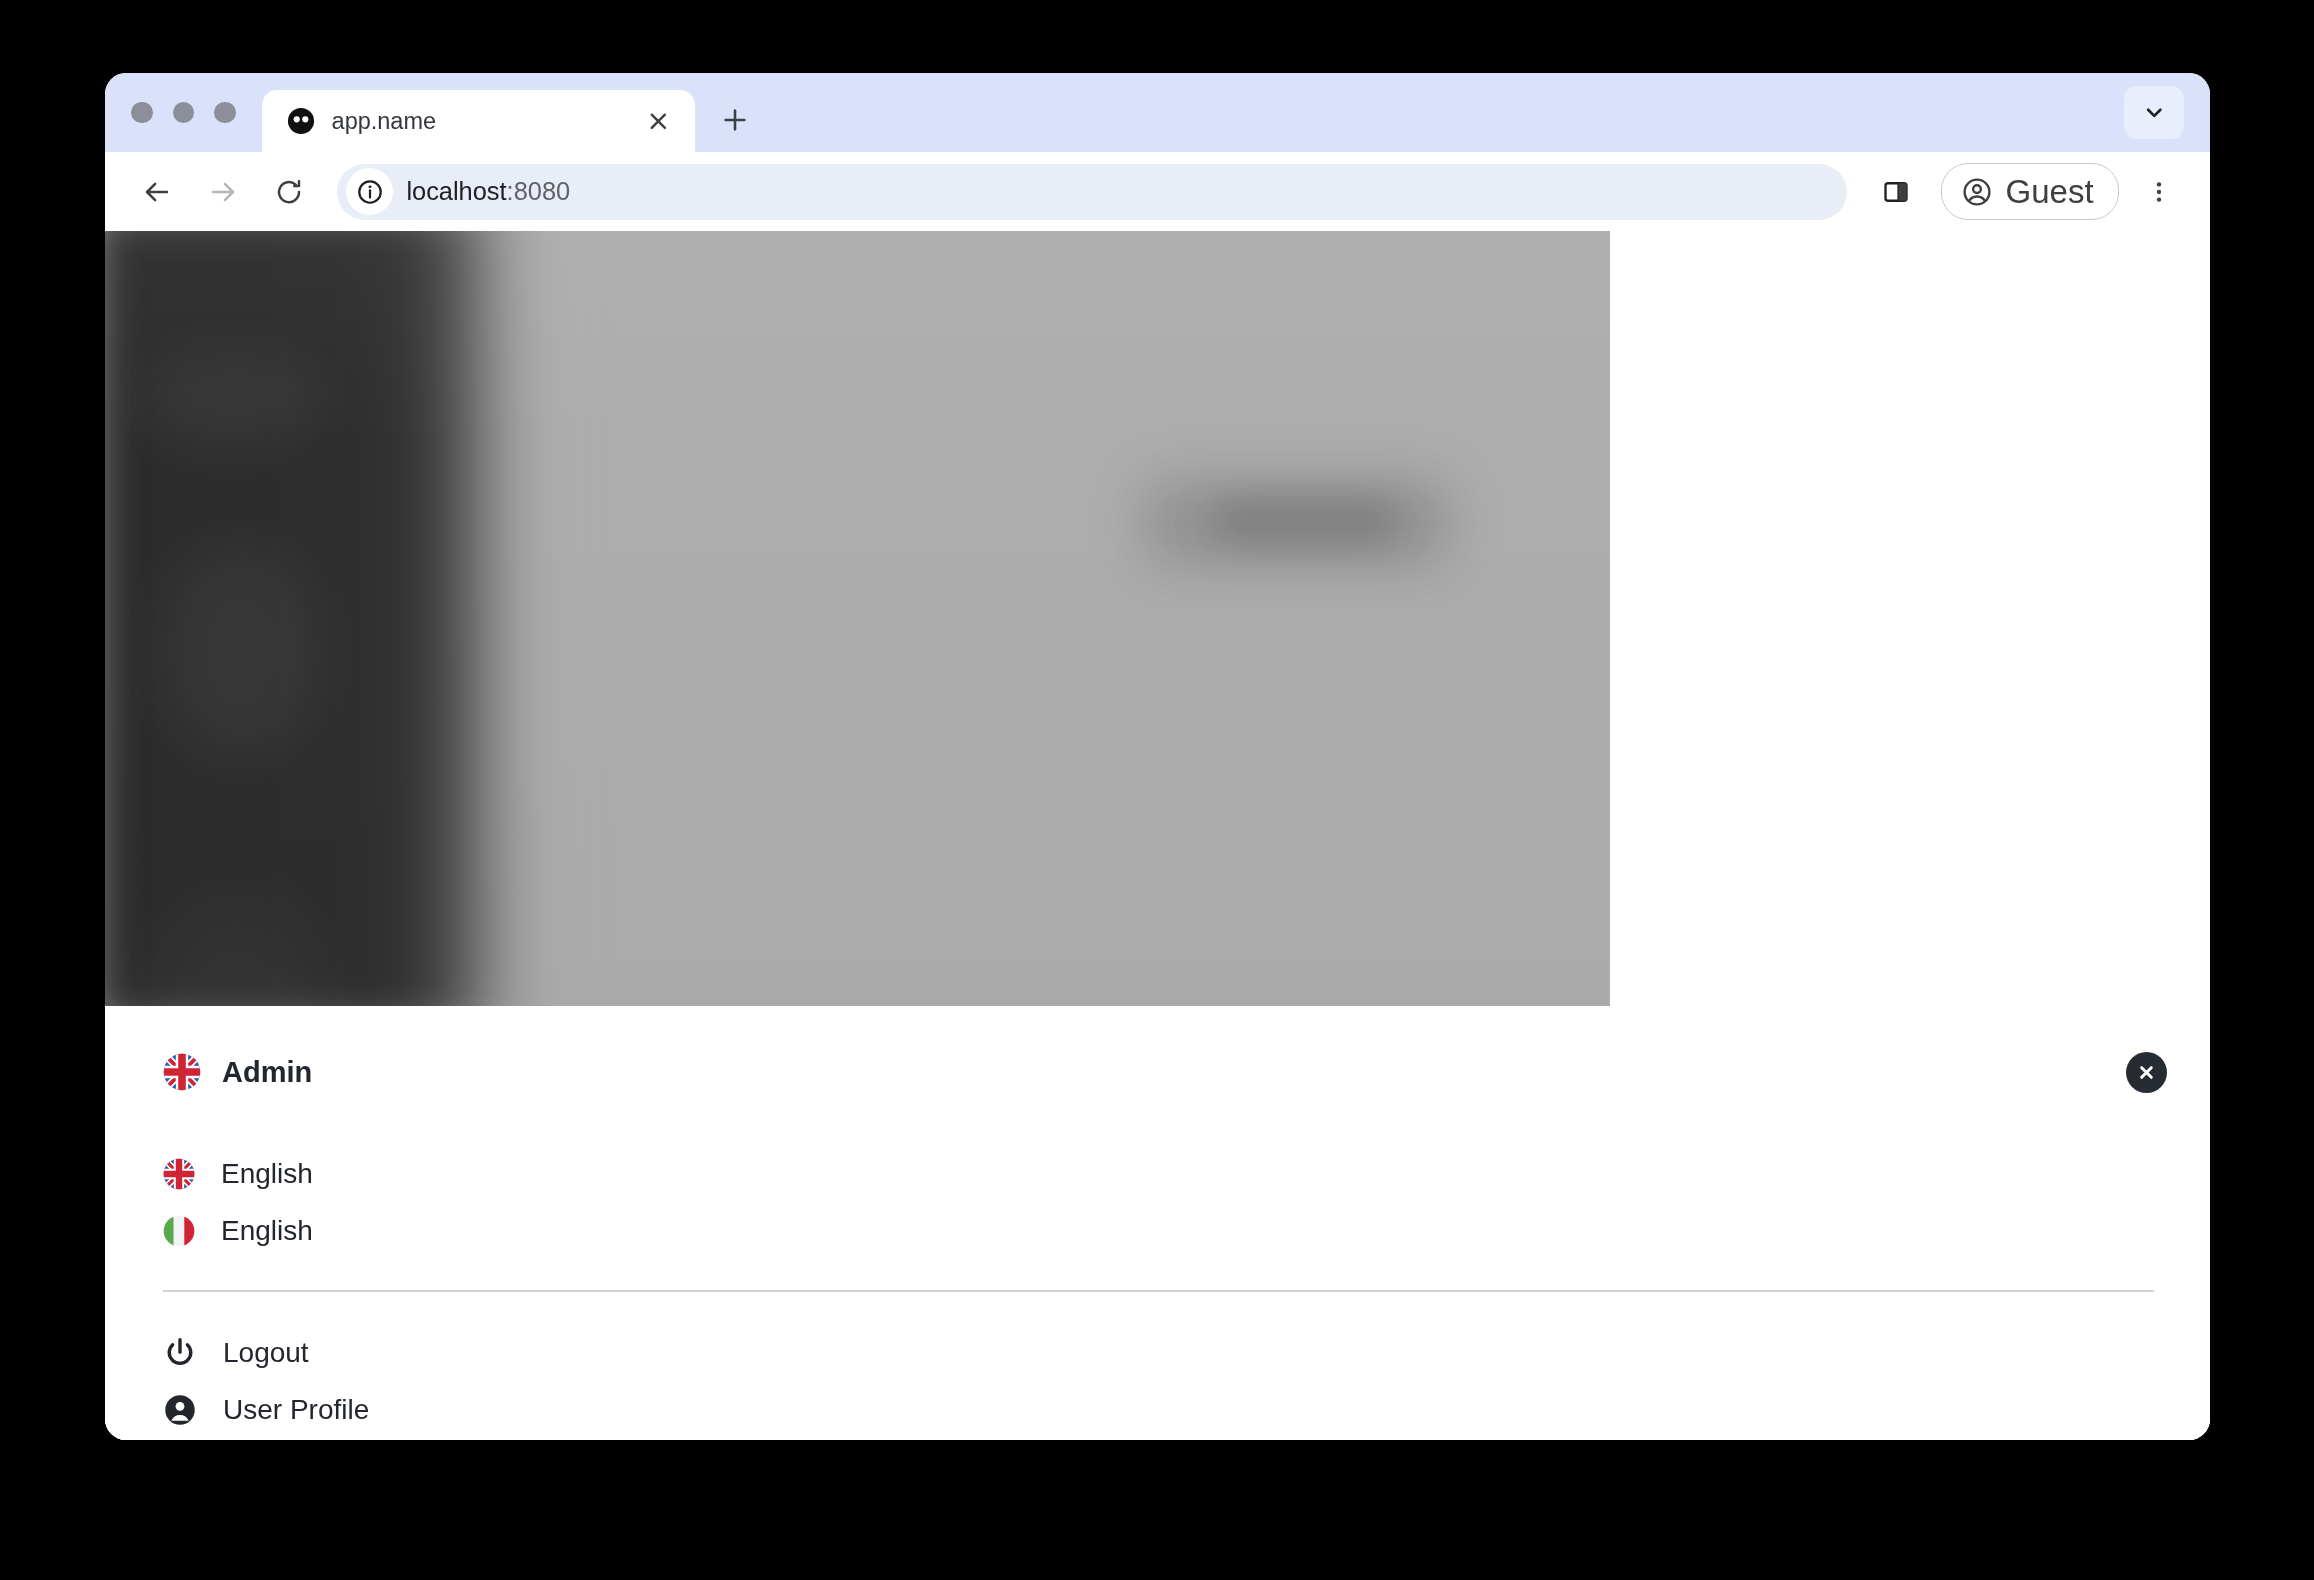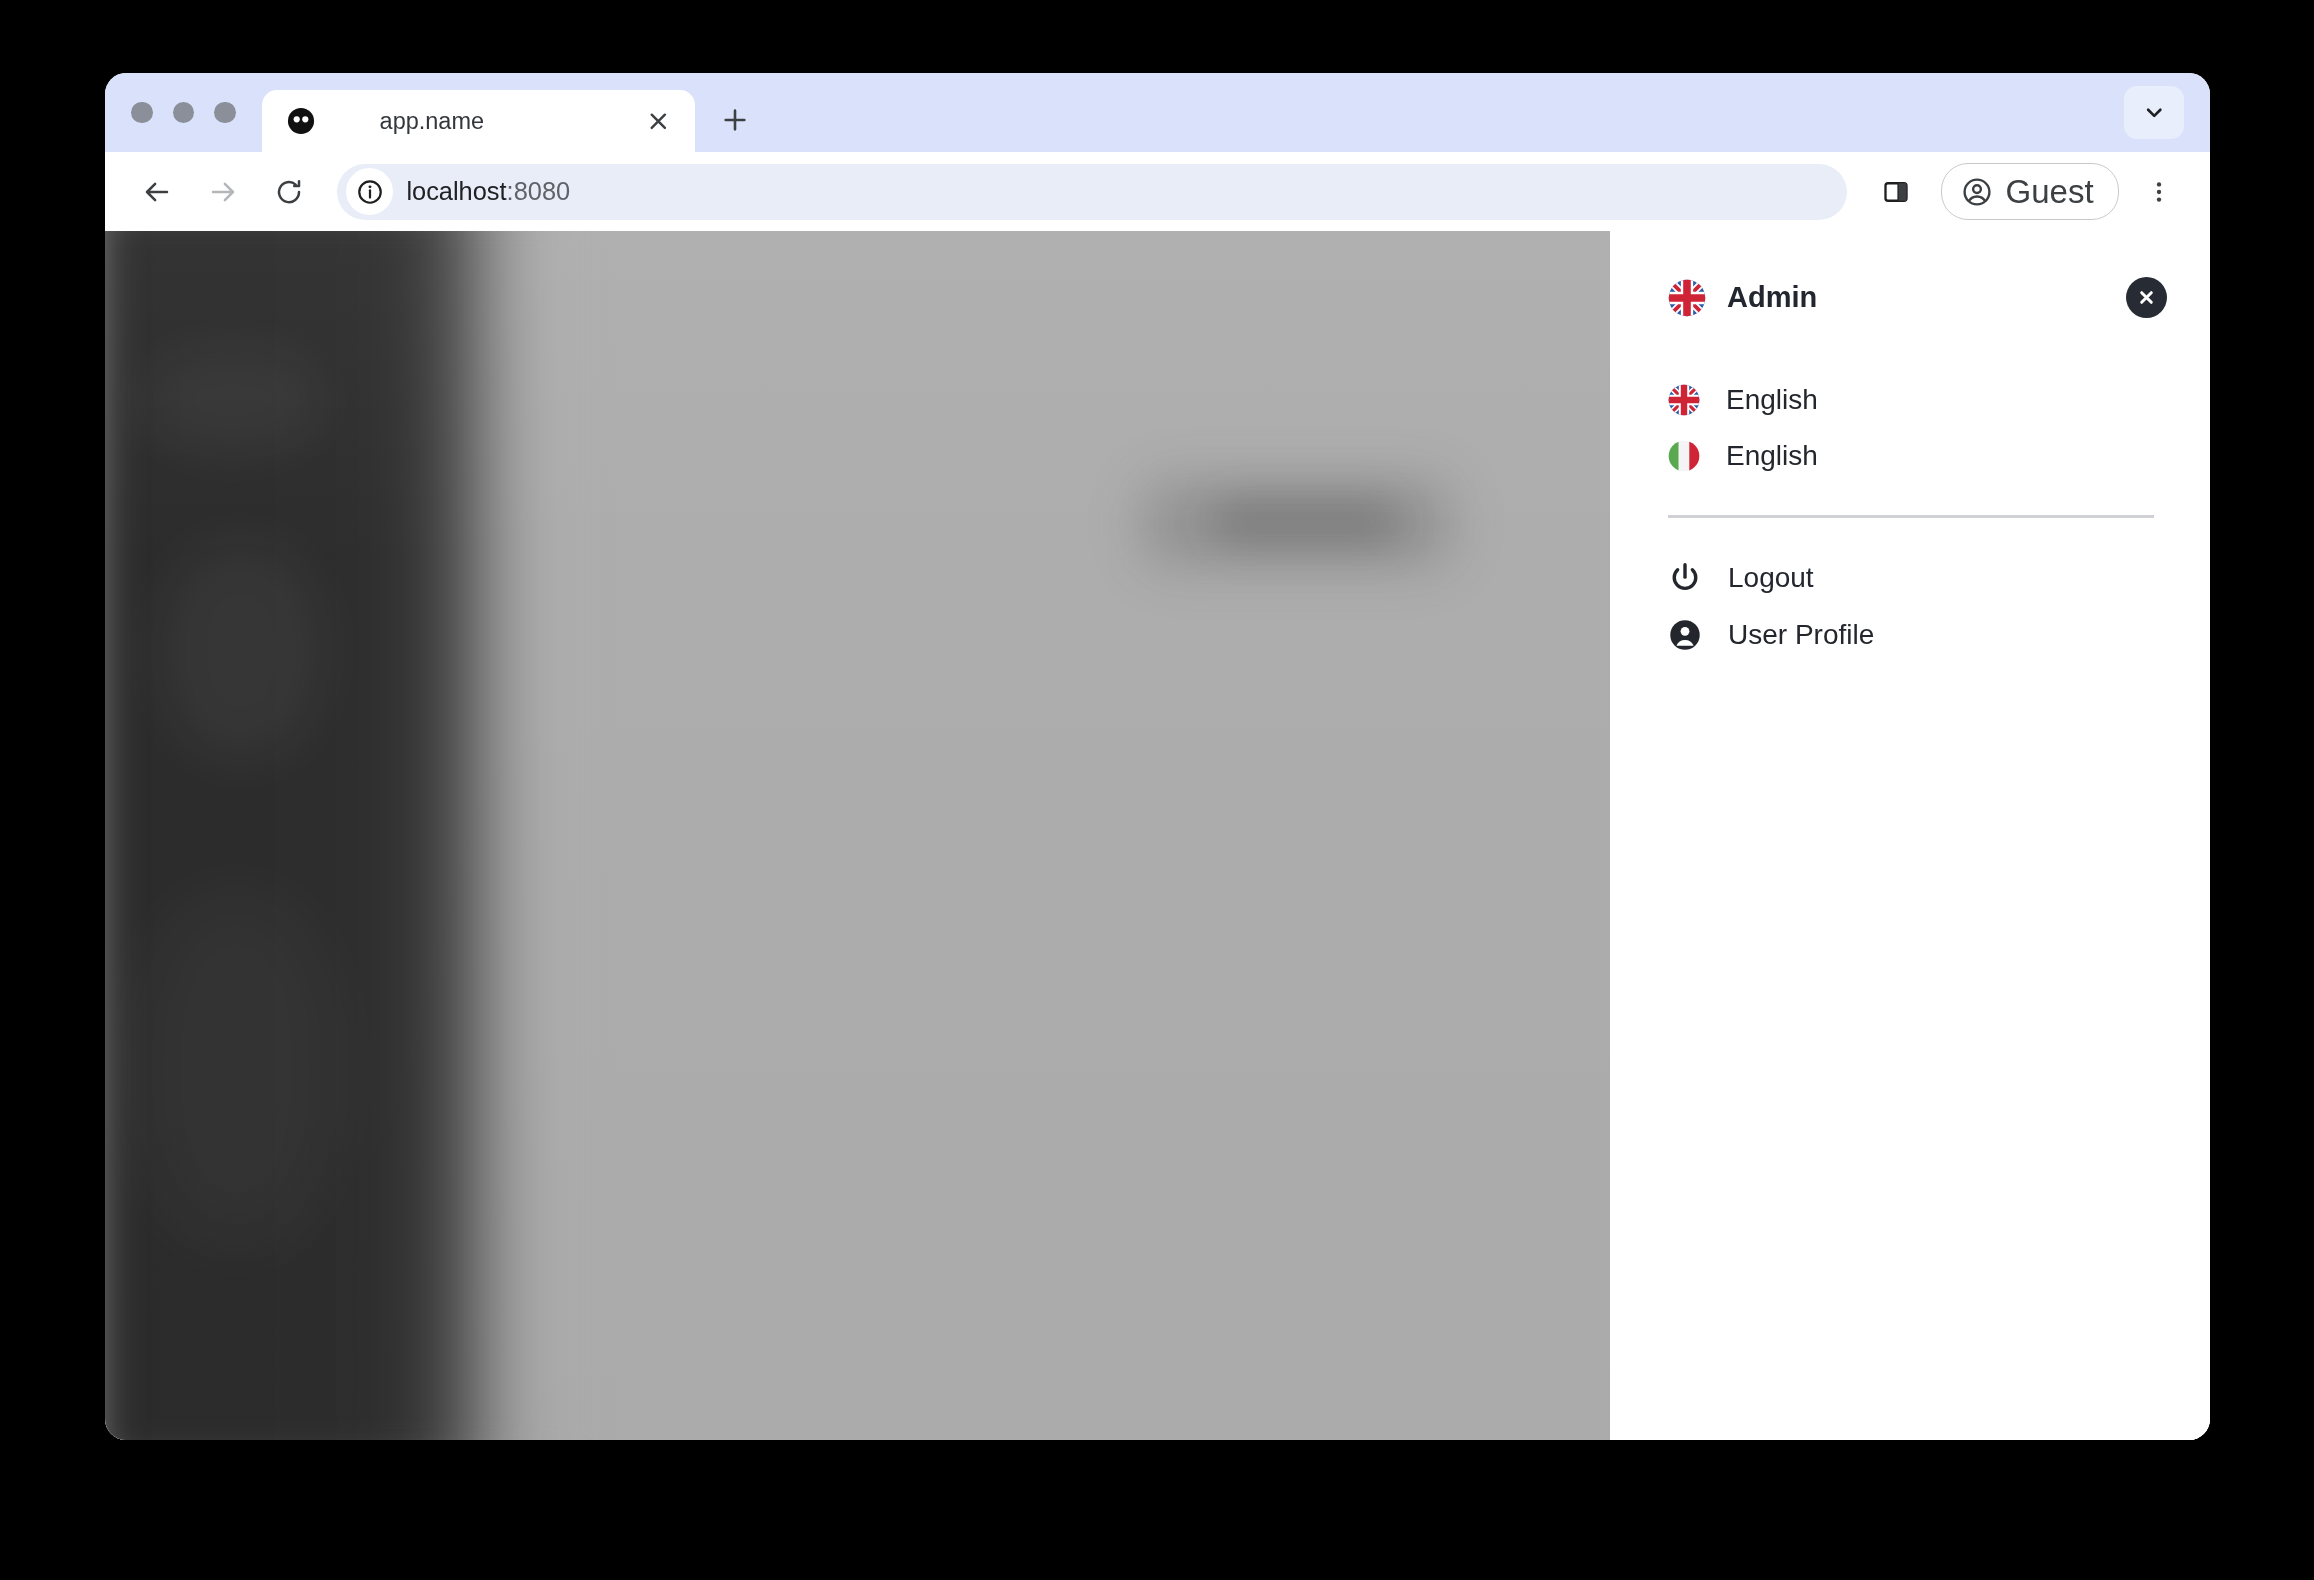--- a/index.html
+++ b/index.html
@@ -67,21 +67,20 @@
     height: 28px;
     flex: none;
   }
   .tab-title {
     flex: 1;
     font-size: 23.5px;
     color: #33373d;
     white-space: nowrap;
     overflow: hidden;
     text-overflow: ellipsis;
-    margin-left: 48px;
   }
   .tab-close {
     width: 32px;
     height: 32px;
     display: flex;
     align-items: center;
     justify-content: center;
     border-radius: 50%;
     flex: none;
   }
@@ -189,20 +188,21 @@
     flex: none;
   }
 
   
   .viewport {
     position: relative;
     height: 1209px;
     background: #ffffff;
     display: flex;
     overflow: hidden;
+    flex-direction: column;
   }
   .page-content {
     position: relative;
     width: 1505px;
     height: 100%;
     overflow: hidden;
     background: #adadad;
   }
   .blur-dark-rail {
     position: absolute;

